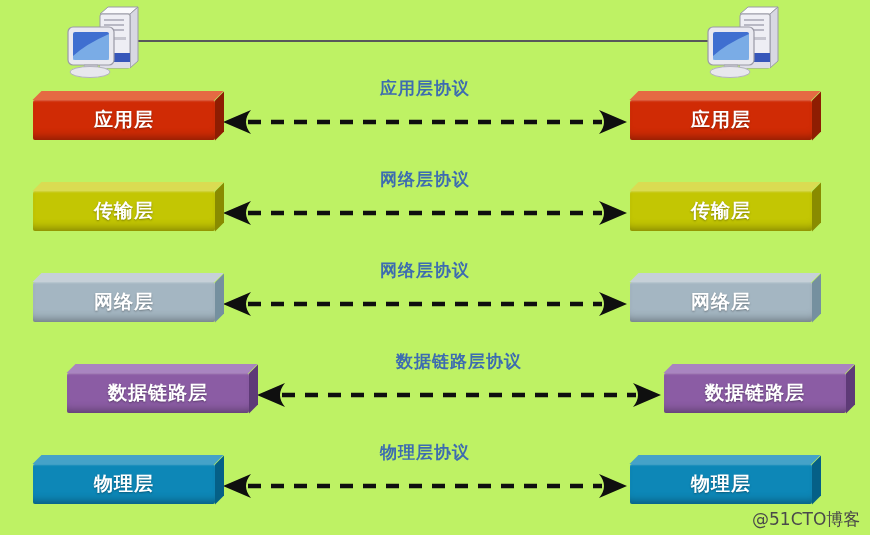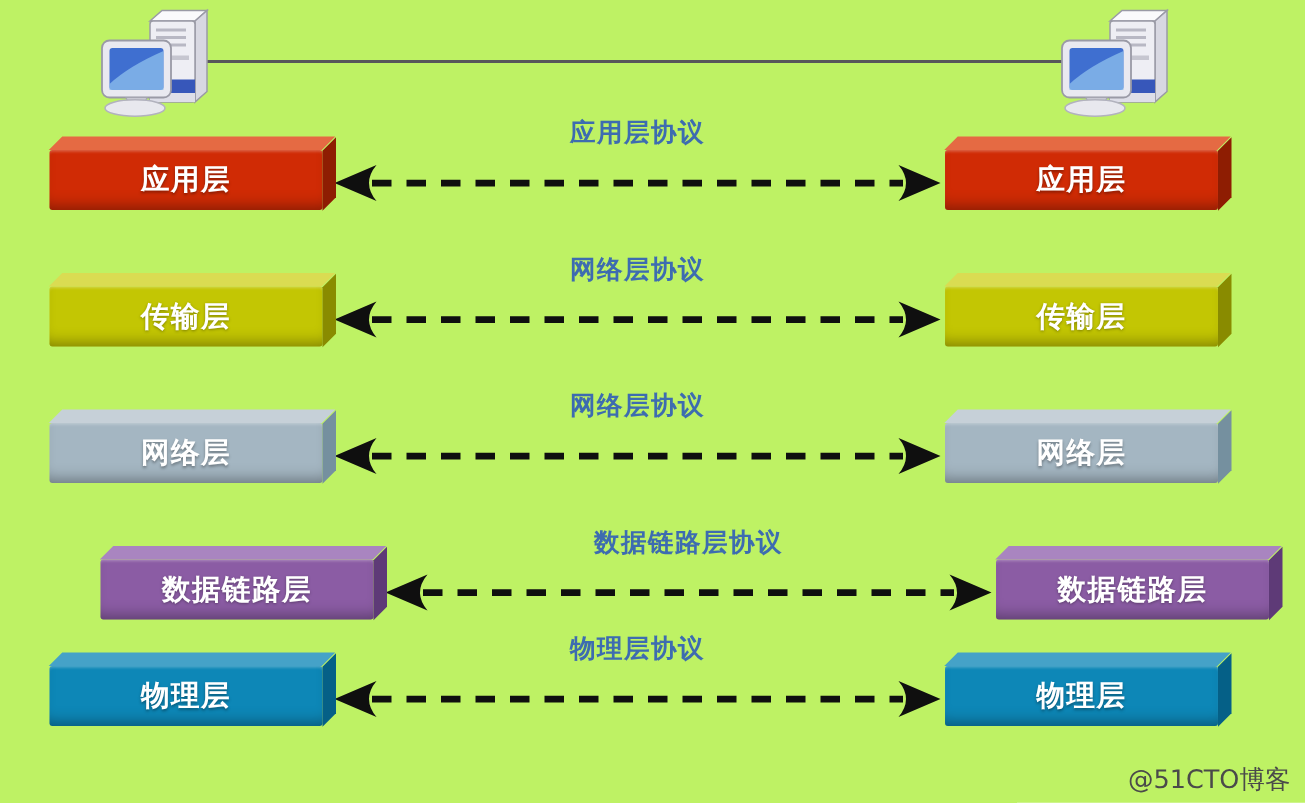--- a/index.html
+++ b/index.html
@@ -166,21 +166,21 @@
       <path d="M405,13 L377,1 Q387,13 377,25 Z" fill="#0f0f0f"></path>
     </svg>
     <div class="lbox left">
         <span class="label">数据链路层</span>
       </div>
     <div class="lbox right">
         <span class="label">数据链路层</span>
       </div>
   </div>
 
-  <div class="row" style="top: 420px; text-decoration: underline; --face: #0d87b7; --topface: #45a2c8; --sideface: #056087;">
+  <div class="row" style="top: 440px; text-decoration: underline; --face: #0d87b7; --topface: #45a2c8; --sideface: #056087;">
     <div class="proto-label">物理层协议</div>
     <svg class="arrow-svg" viewBox="0 0 406 26">
       <line x1="26" y1="13" x2="380" y2="13" stroke="#0f0f0f" stroke-width="4.5" stroke-dasharray="13 10"></line>
       <path d="M1,13 L29,1 Q19,13 29,25 Z" fill="#0f0f0f"></path>
       <path d="M405,13 L377,1 Q387,13 377,25 Z" fill="#0f0f0f"></path>
     </svg>
     <div class="lbox left">
         <span class="label">物理层</span>
       </div>
     <div class="lbox right">

